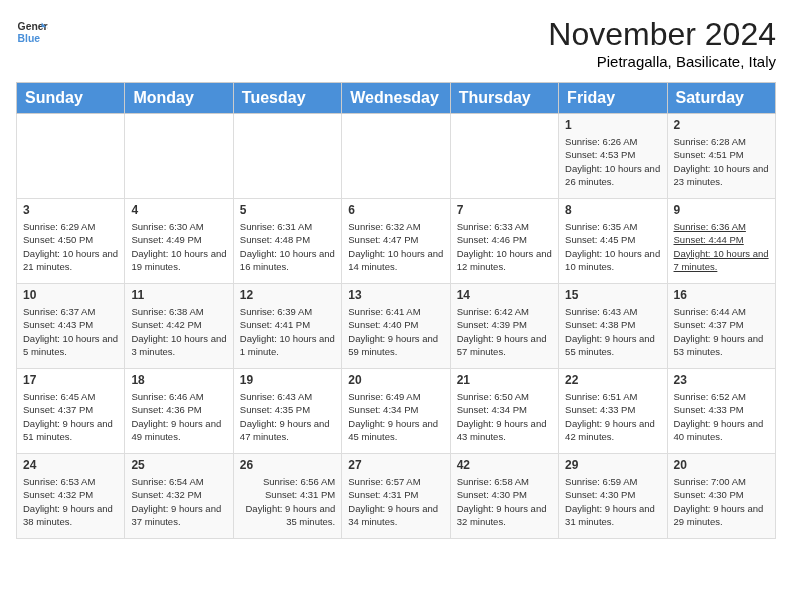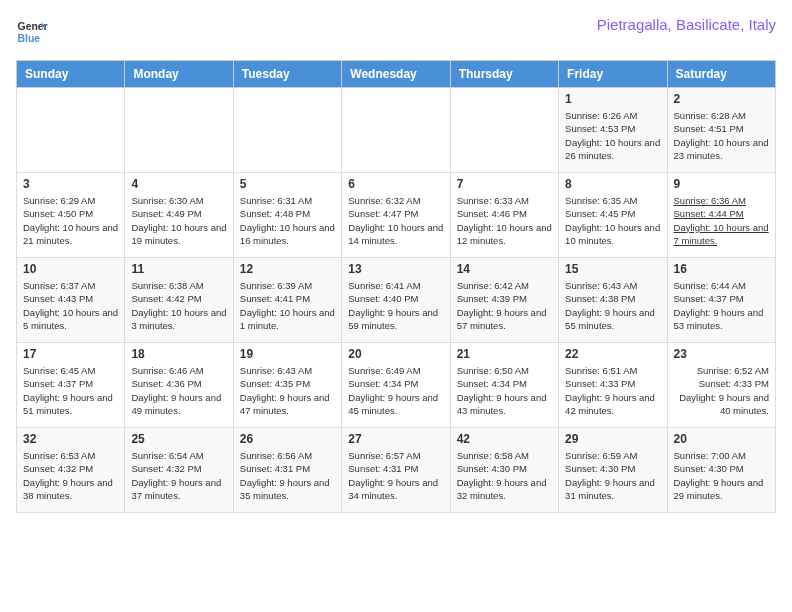--- a/index.html
+++ b/index.html
@@ -28,30 +28,30 @@
     .title-block {
       text-align: right;
     }
     .month-title {
       font-size: 32px;
       font-weight: normal;
       color: #222;
     }
     .subtitle {
       font-size: 15px;
-      color: #8b5cf6;
+      color: #000000;
     }
     table {
       width: 100%;
       border-collapse: collapse;
     }
     thead tr th {
       background-color: #4a90d9;
       color: #fff;
-      font-size: 12px;
+      font-size: 16px;
       font-weight: bold;
       padding: 6px 8px;
       text-align: left;
       border: 1px solid #ccc;
     }
     tbody tr td {
       vertical-align: top;
       border: 1px solid #ddd;
       padding: 4px 6px;
       font-size: 10px;
@@ -85,20 +85,21 @@
 
 <div class="header">
   <div class="logo">
     <svg class="logo-icon" viewBox="0 0 40 40">
       <text x="2" y="18" font-size="13" font-weight="bold" fill="#333">General</text>
       <text x="2" y="33" font-size="13" font-weight="bold" fill="#4a90d9">Blue</text>
       <polygon points="32,8 38,14 32,14" fill="#4a90d9"></polygon>
     </svg>
   </div>
   <div class="title-block">
+    <div class="month-title">November 2024</div>
     <div class="subtitle">Pietragalla, Basilicate, Italy</div>
   </div>
 </div>
 
 <table>
   <thead>
     <tr>
     <th>Sunday</th>
         <th>Monday</th>
         <th>Tuesday</th>
@@ -248,41 +249,41 @@
 Daylight: 9 hours and 43 minutes.</div>
         </td>
         <td>
           <div class="day-number">22</div>
           <div class="day-info" style="white-space: pre-line;">Sunrise: 6:51 AM
 Sunset: 4:33 PM
 Daylight: 9 hours and 42 minutes.</div>
         </td>
         <td>
           <div class="day-number">23</div>
-          <div class="day-info" style="white-space: pre-line; text-align: right;">Sunrise: 6:52 AM
+          <div class="day-info" style="white-space: pre-line;">Sunrise: 6:52 AM
 Sunset: 4:33 PM
 Daylight: 9 hours and 40 minutes.</div>
         </td>
       </tr>
       <tr>
         <td>
-          <div class="day-number">32</div>
+          <div class="day-number">24</div>
           <div class="day-info" style="white-space: pre-line;">Sunrise: 6:53 AM
 Sunset: 4:32 PM
 Daylight: 9 hours and 38 minutes.</div>
         </td>
         <td>
           <div class="day-number">25</div>
           <div class="day-info" style="white-space: pre-line;">Sunrise: 6:54 AM
 Sunset: 4:32 PM
 Daylight: 9 hours and 37 minutes.</div>
         </td>
         <td>
           <div class="day-number">26</div>
-          <div class="day-info" style="white-space: pre-line;">Sunrise: 6:56 AM
+          <div class="day-info" style="white-space: pre-line; text-align: right;">Sunrise: 6:56 AM
 Sunset: 4:31 PM
 Daylight: 9 hours and 35 minutes.</div>
         </td>
         <td>
           <div class="day-number">27</div>
           <div class="day-info" style="white-space: pre-line;">Sunrise: 6:57 AM
 Sunset: 4:31 PM
 Daylight: 9 hours and 34 minutes.</div>
         </td>
         <td>

